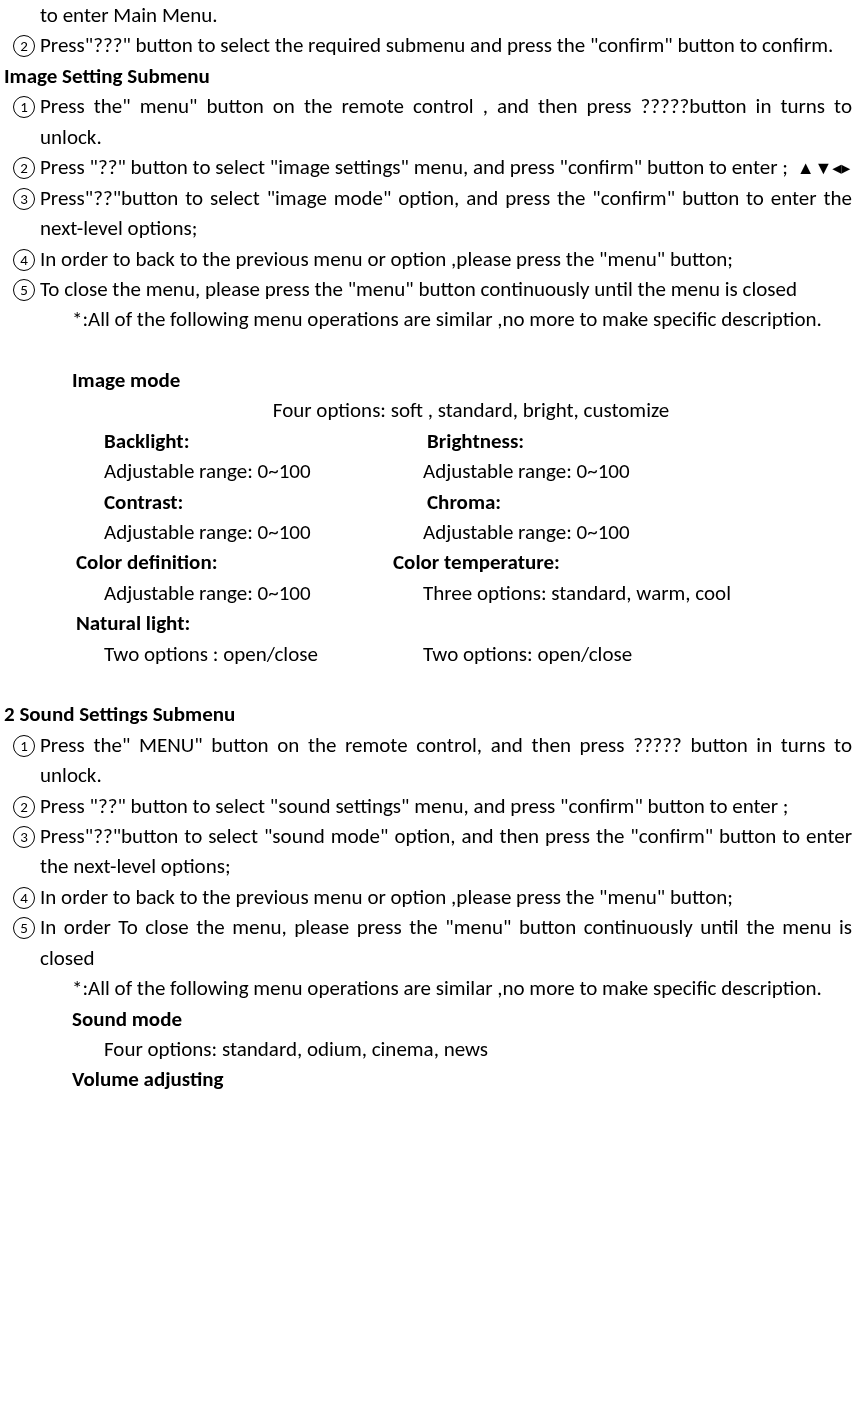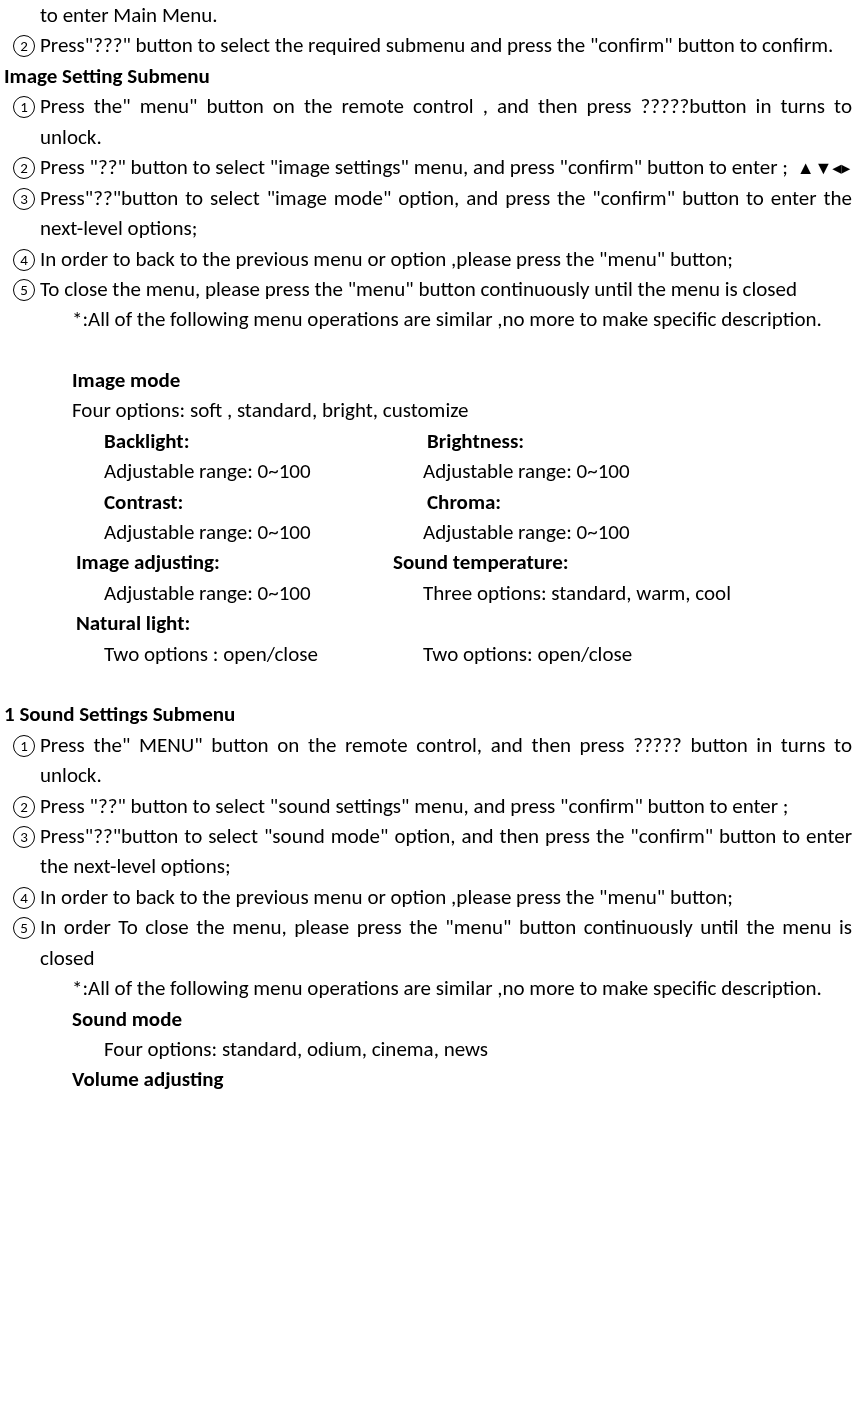--- a/index.html
+++ b/index.html
@@ -14,21 +14,21 @@
     }
     .content { padding: 0 12px 10px 4px; }
     .indent-item { display: flex; margin-left: 8px; }
     .indent-item .num { flex: 0 0 24px; text-align: center; }
     .indent-item .body { flex: 1; margin-left: 4px; }
     .justify { text-align: justify; text-justify: inter-word; }
     .bold { font-weight: bold; }
     .note { margin-left: 68px; }
     .sect-title { font-weight: bold; }
     .subhead { margin-left: 68px; font-weight: bold; }
-    .subline { margin-left: 68px; }
+    .subline { margin-left: 86px; text-align: center; }
     .cols { display: flex; margin-left: 100px; }
     .cols.shift { margin-left: 72px; }
     .cols.shift2 { }
     .col-l { width: 323px; }
     .col-r { flex: 1; }
     .arrows { font-family: Arial, sans-serif; font-size: 18px; margin-left: 4px; }
     .circ { display: inline-block; width: 22px; height: 22px; border: 1.2px solid #000; border-radius: 50%; text-align: center; line-height: 20px; font-size: 15px; vertical-align: 1px; }
     .spacer { height: 30px; }
   </style>
 </head>
@@ -94,39 +94,39 @@
   <div class="cols">
     <div class="col-l bold">Contrast:</div>
     <div class="col-r bold">Chroma:</div>
   </div>
   <div class="cols shift2">
     <div class="col-l" style="width:319px;">Adjustable range: 0~100</div>
     <div class="col-r">Adjustable range: 0~100</div>
   </div>
 
   <div class="cols shift">
-    <div class="col-l bold" style="width:317px;">Image adjusting:</div>
-    <div class="col-r bold">Sound temperature:</div>
+    <div class="col-l bold" style="width:317px;">Color definition:</div>
+    <div class="col-r bold">Color temperature:</div>
   </div>
   <div class="cols shift2">
     <div class="col-l" style="width:319px;">Adjustable range: 0~100</div>
     <div class="col-r">Three options: standard, warm, cool</div>
   </div>
 
   <div class="cols shift">
     <div class="col-l bold" style="width:310px;">Natural light:</div>
   </div>
   <div class="cols shift2">
     <div class="col-l" style="width:319px;">Two options : open/close</div>
     <div class="col-r">Two options: open/close</div>
   </div>
 
   <div class="spacer"></div>
 
-  <div class="sect-title">1 Sound Settings Submenu</div>
+  <div class="sect-title">2 Sound Settings Submenu</div>
 
   <div class="indent-item">
     <span class="num"><span class="circ">1</span></span>
     <div class="body justify">Press the" MENU" button on the remote control, and then press ????? button in turns to unlock.</div>
   </div>
 
   <div class="indent-item">
     <span class="num"><span class="circ">2</span></span>
     <div class="body justify">Press "??" button to select "sound settings" menu, and press "confirm" button to enter ;</div>
   </div>

